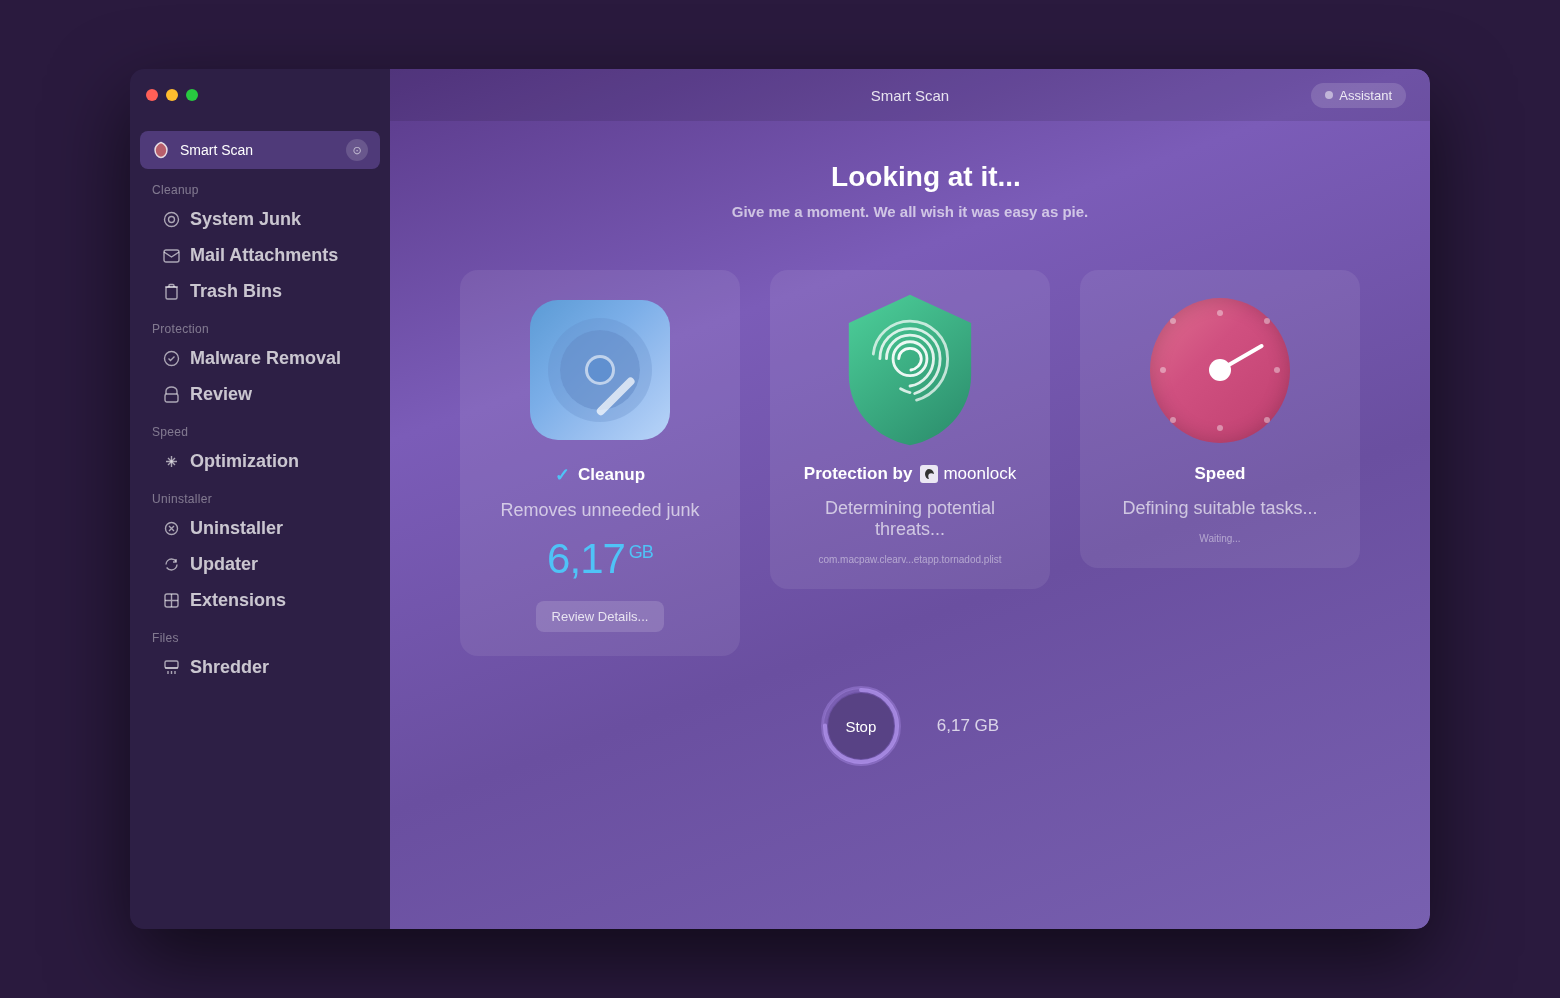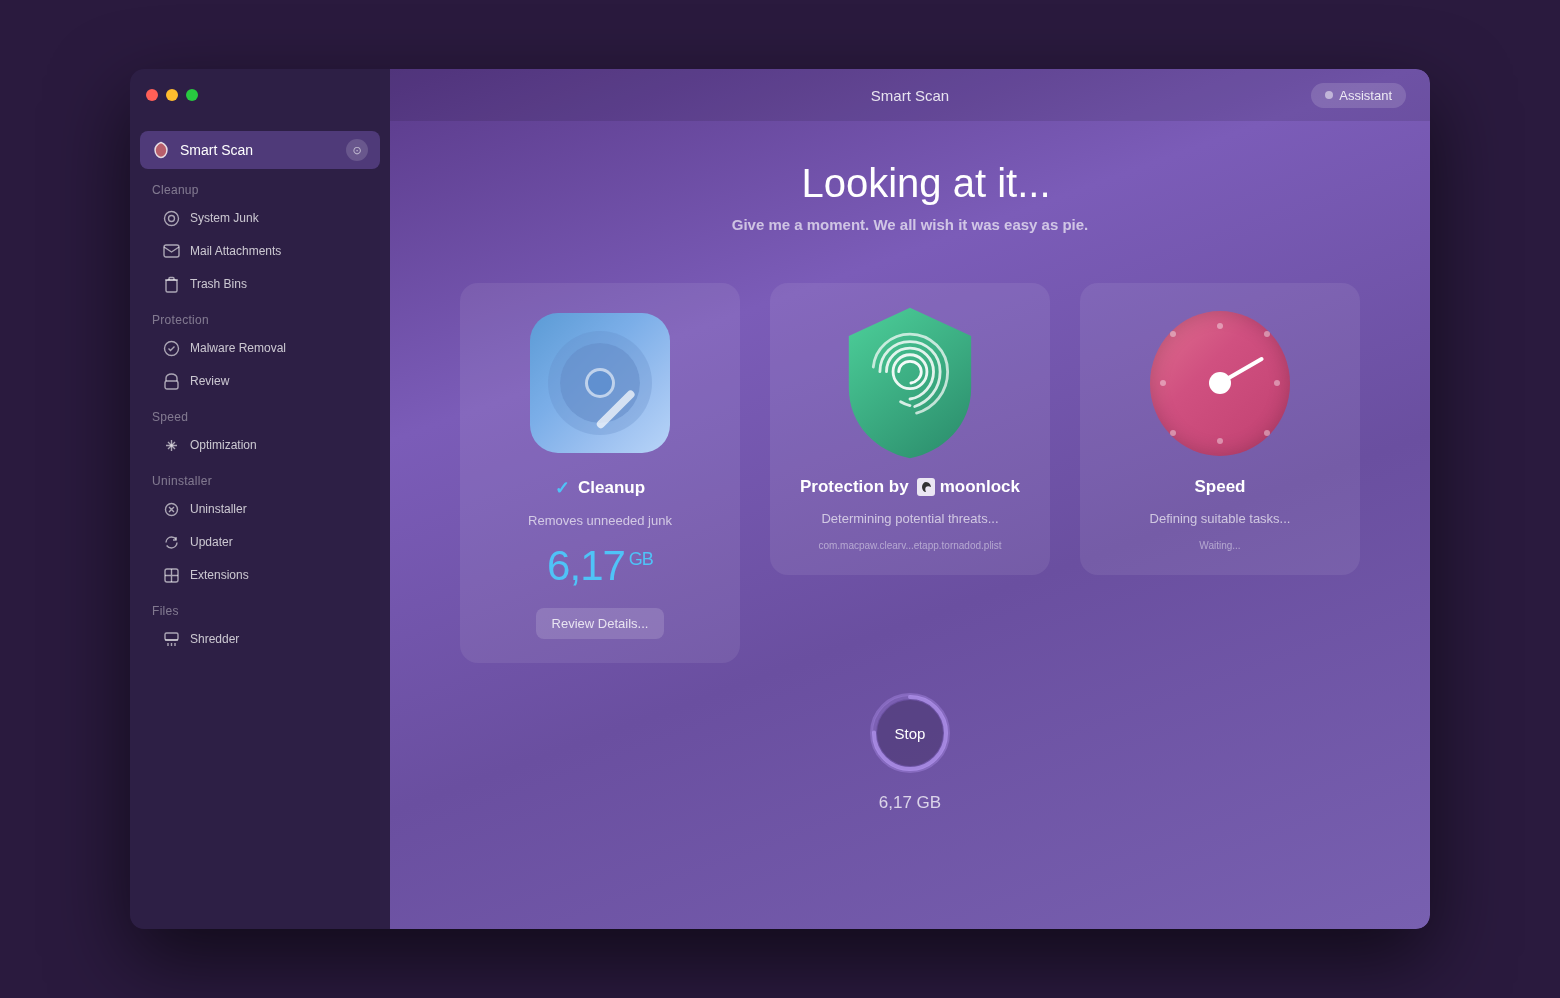--- a/index.html
+++ b/index.html
@@ -91,21 +91,22 @@
       align-items: center;
       gap: 10px;
       padding: 7px 22px;
       cursor: pointer;
       border-radius: 8px;
       margin: 1px 10px;
     }
 
     .sidebar-item .item-label {
       color: rgba(255,255,255,0.75);
-      font-size: 12px;
+      font-size: 18px;
+      font-weight: bold;
     }
 
     .sidebar-icon {
       width: 18px;
       height: 18px;
       display: flex;
       align-items: center;
       justify-content: center;
       color: rgba(255,255,255,0.6);
       font-size: 15px;
@@ -177,22 +178,22 @@
     .main-body {
       flex: 1;
       display: flex;
       flex-direction: column;
       align-items: center;
       padding: 40px 30px 20px;
     }
 
     .headline {
       color: #fff;
-      font-size: 40px;
-      font-weight: 400;
+      font-size: 28px;
+      font-weight: 700;
       margin-bottom: 10px;
       margin-left: 32px;
     }
 
     .subheadline {
       color: rgba(255,255,255,0.65);
       font-size: 15px;
       margin-bottom: 50px;
       font-weight: bold;
     }
@@ -330,21 +331,21 @@
       color: #fff;
     }
 
     .card-check {
       color: #4fc3f7;
       font-size: 18px;
     }
 
     .card-description {
       color: rgba(255,255,255,0.65);
-      font-size: 13px;
+      font-size: 18px;
       text-align: center;
     }
 
     .card-size {
       color: #4fc3f7;
       font-size: 42px;
       font-weight: 300;
       letter-spacing: -1px;
     }
 
@@ -369,23 +370,22 @@
       font-size: 13px;
       cursor: pointer;
       margin-top: 4px;
     }
 
     
     .stop-area {
       display: flex;
       align-items: center;
       justify-content: center;
-      gap: 20px;
+      gap: 36px;
       margin-top: 30px;
-      flex-direction: column;
     }
 
     .stop-btn-wrap {
       width: 80px;
       height: 80px;
       border-radius: 50%;
       border: 3px solid rgba(160,130,220,0.5);
       display: flex;
       align-items: center;
       justify-content: center;
@@ -629,21 +629,21 @@
               </svg>
             </div>
           </div>
           <div class="card-title-row">
             <span>Protection by</span>
             <span style="display:flex;align-items:center;gap:5px;">
               <svg width="18" height="18" viewBox="0 0 18 18">
                 <rect width="18" height="18" rx="3" fill="rgba(255,255,255,0.85)"></rect>
                 <path d="M9 4 C7 4 5 6 5 9 C5 12 7 14 9 14 C8 12 8 10 9 9 C10 8 12 8 14 9 C14 7 12 4 9 4Z" fill="#333"></path>
               </svg>
-              <span style="font-weight:700;font-size:17px;">moonlock</span>
+              <span style="font-weight:400;font-size:17px;">moonlock</span>
             </span>
           </div>
           <div class="card-description">Determining potential threats...</div>
           <div class="card-subtext">com.macpaw.clearv...etapp.tornadod.plist</div>
         </div>
 
         <div class="card">
           <div class="card-icon-area">
             <div class="gauge-icon">
 

